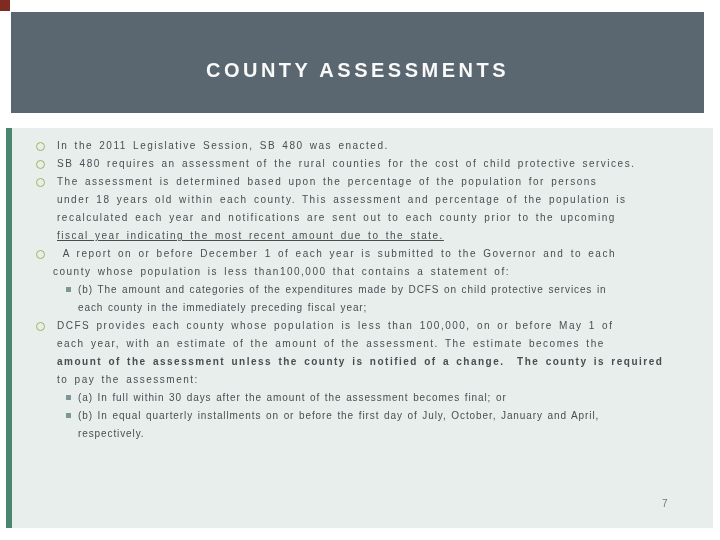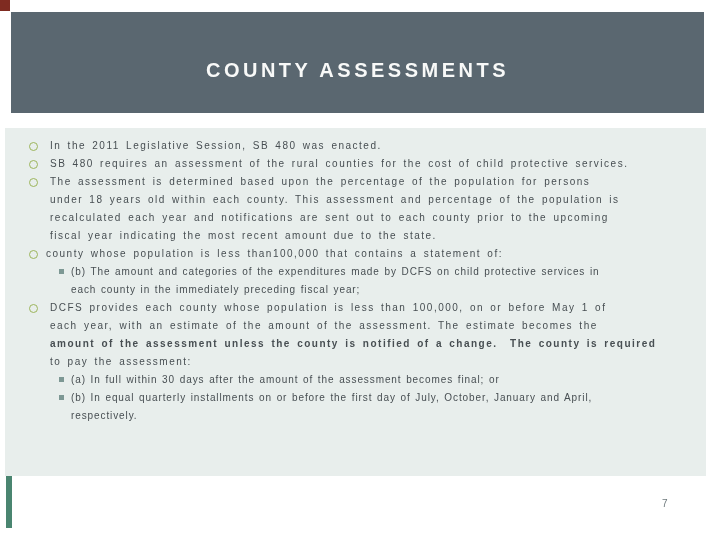--- a/index.html
+++ b/index.html
@@ -9,21 +9,21 @@
   }
   .corner-square{position:absolute;left:0;top:0;width:10px;height:11px;}
   .header{
     position:absolute;left:11px;top:12px;width:693px;height:101px;
     display:flex;align-items:center;justify-content:center;
     padding-top:16px;box-sizing:border-box;
   }
   .title{font-weight:bold;font-size:20px;letter-spacing:3.5px;}
   .sidebar{position:absolute;left:6px;top:128px;width:6px;height:400px;}
   .panel{
-    position:absolute;left:5px;top:128px;width:701px;height:348px;
+    position:absolute;left:12px;top:128px;width:701px;height:400px;
     box-sizing:border-box;padding-top:9px;overflow:hidden;
   }
   .bullet{position:relative;}
   .bullet .line{white-space:pre;line-height:18px;font-size:10px;}
   .level1 .line{padding-left:45px;letter-spacing:1.5px;word-spacing:2px;}
   .level2 .line{padding-left:66px;letter-spacing:0.9px;word-spacing:1px;}
   .marker-circle{
     position:absolute;left:24px;top:5px;width:7px;height:7px;
     border:1.6px solid;border-radius:50%;background:transparent;box-sizing:content-box;
   }
@@ -50,24 +50,25 @@
         </div>
         <div class="bullet level1">
           <span class="marker-circle" style="border-color: rgb(156, 181, 91);"></span>
           <div class="line" style="color: rgb(71, 78, 82);">SB 480 requires an assessment of the rural counties for the cost of child protective services.</div>
         </div>
         <div class="bullet level1">
           <span class="marker-circle" style="border-color: rgb(156, 181, 91);"></span>
           <div class="line" style="color: rgb(71, 78, 82);">The assessment is determined based upon the percentage of the population for persons</div>
           <div class="line" style="color: rgb(71, 78, 82);">under 18 years old within each county. This assessment and percentage of the population is</div>
           <div class="line" style="color: rgb(71, 78, 82);">recalculated each year and notifications are sent out to each county prior to the upcoming</div>
-          <div class="line" style="color: rgb(71, 78, 82);">fiscal year indicating the most recent amount due to the state.</div>
+          <div class="line" style="color: rgb(71, 78, 82); text-decoration: underline;">fiscal year indicating the most recent amount due to the state.</div>
         </div>
         <div class="bullet level1">
           <span class="marker-circle" style="border-color: rgb(156, 181, 91);"></span>
+          <div class="line" style="color: rgb(71, 78, 82);"> A report on or before December 1 of each year is submitted to the Governor and to each</div>
           <div class="line" style="color: rgb(71, 78, 82); padding-left: 41px;">county whose population is less than100,000 that contains a statement of:</div>
         </div>
         <div class="bullet level2">
           <span class="marker-square" style="background: rgb(125, 152, 148);"></span>
           <div class="line" style="color: rgb(71, 78, 82);">(b) The amount and categories of the expenditures made by DCFS on child protective services in</div>
           <div class="line" style="color: rgb(71, 78, 82);">each county in the immediately preceding fiscal year;</div>
         </div>
         <div class="bullet level1">
           <span class="marker-circle" style="border-color: rgb(156, 181, 91);"></span>
           <div class="line" style="color: rgb(71, 78, 82);">DCFS provides each county whose population is less than 100,000, on or before May 1 of</div>

